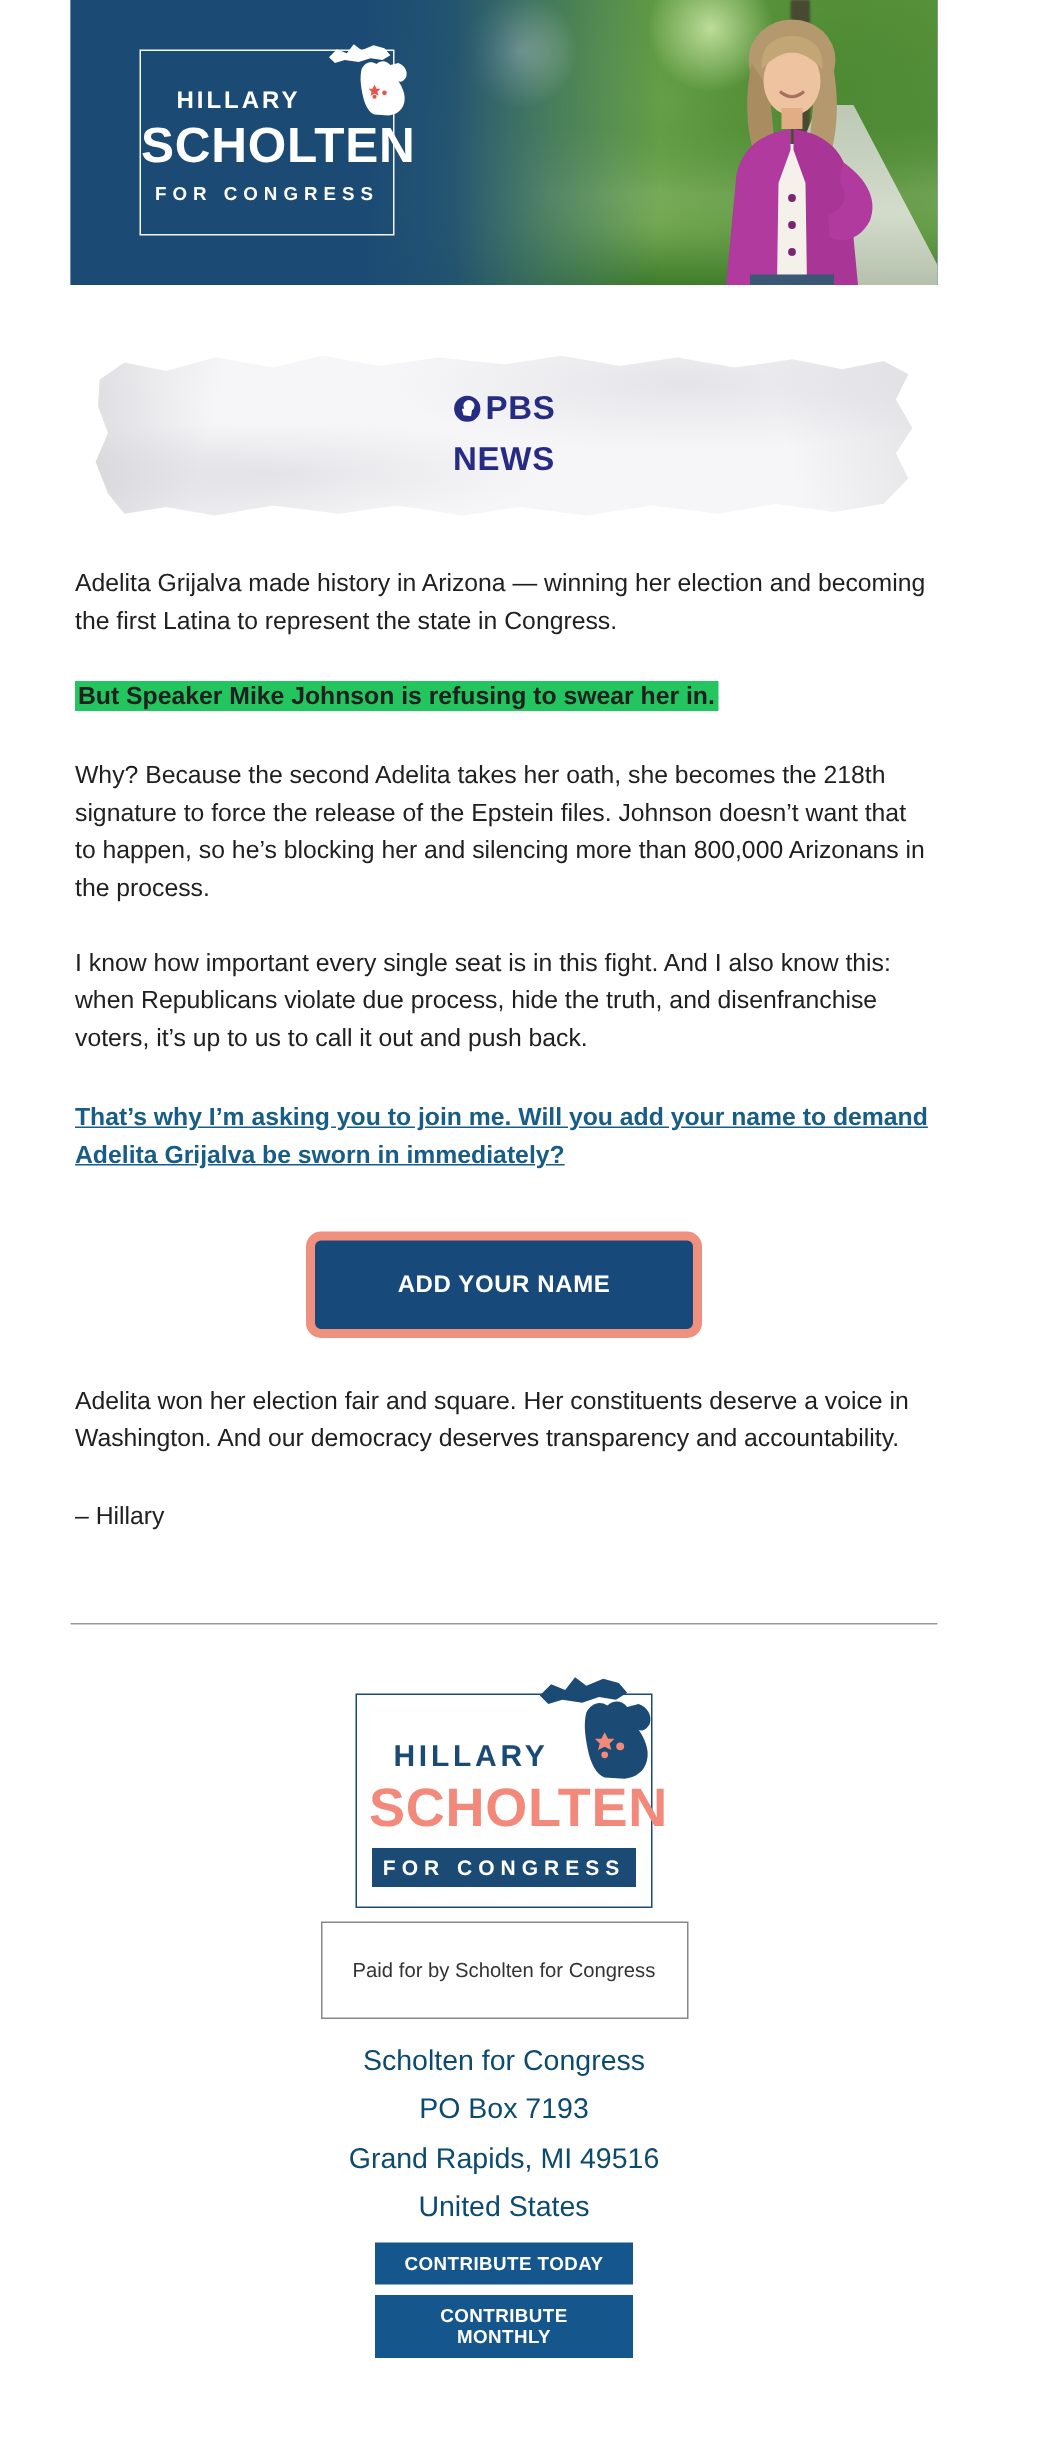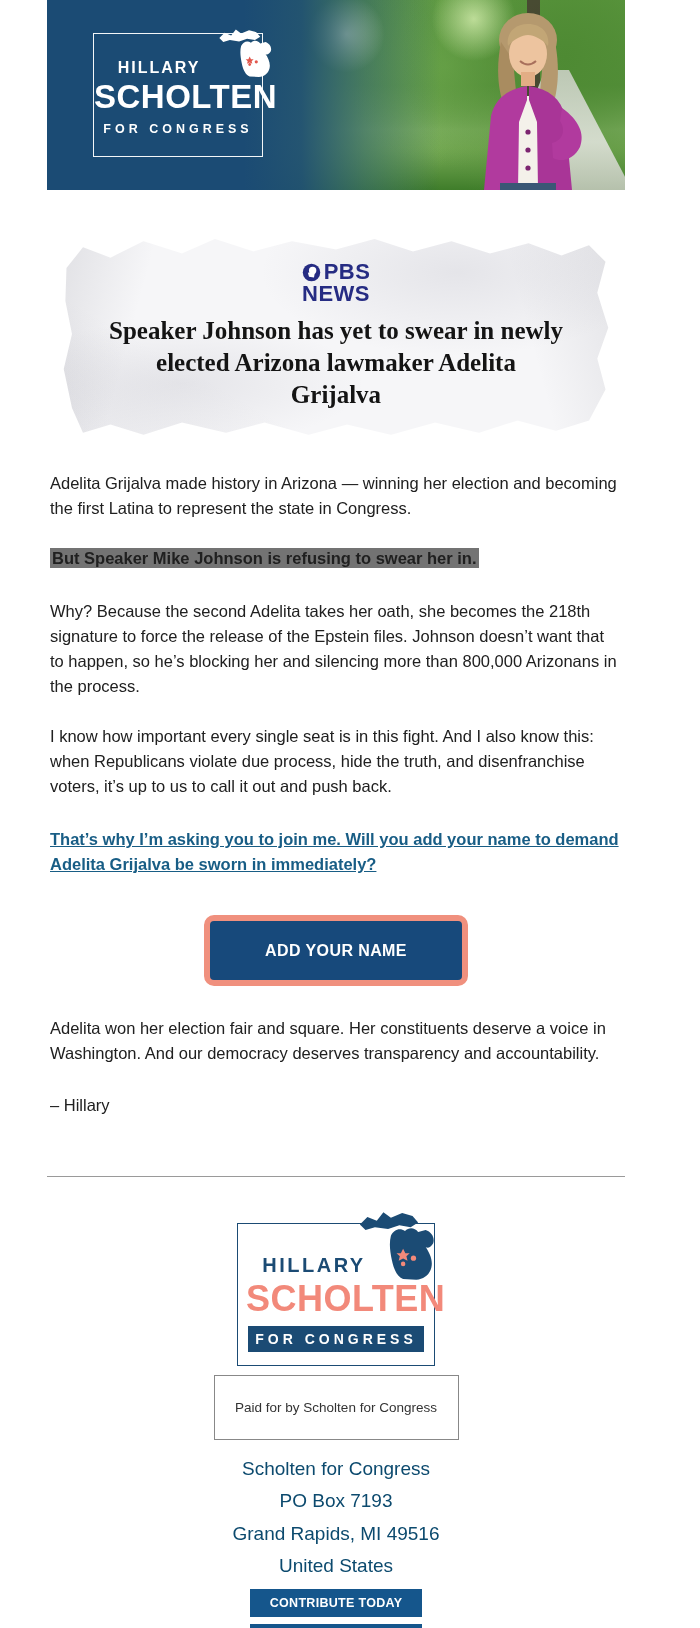--- a/index.html
+++ b/index.html
@@ -41,28 +41,28 @@
     background:
       radial-gradient(ellipse at 72% 18%, rgba(150,150,165,.18), rgba(255,255,255,0) 35%),
       radial-gradient(ellipse at 22% 72%, rgba(140,140,155,.16), rgba(255,255,255,0) 30%),
       linear-gradient(105deg, rgba(90,90,105,.14) 0%, rgba(255,255,255,0) 16%),
       linear-gradient(255deg, rgba(90,90,105,.12) 0%, rgba(255,255,255,0) 18%),
       linear-gradient(30deg, rgba(120,120,135,.1) 0%, rgba(255,255,255,0) 28%),
       #f6f6f8;
     padding:26px 30px 30px; text-align:center; }
   .pbs { display:flex; flex-direction:column; align-items:center; line-height:1; color:#262c83; }
   .pbs-row { display:flex; align-items:center; gap:3px; font-weight:bold; font-size:22px; letter-spacing:.5px; }
-  .pbs-news { font-weight:bold; font-size:22px; letter-spacing:.5px; margin-top:0; }
+  .pbs-news { font-weight:bold; font-size:22px; letter-spacing:.5px; margin-top:12px; }
   .headline { margin-top:10px; font-family:"Liberation Serif", serif; font-weight:bold;
     font-size:25px; line-height:1.28; color:#141414; padding:0 18px; }
 
   
   .content { padding:30px 3px 0; font-size:16.5px; line-height:25px; color:#202020; }
   .content p { margin-bottom:25px; }
-  .hl-mark { background:#737373; font-weight:bold; padding:1px 2px; }
+  .hl-mark { background:#22c55e; font-weight:bold; padding:1px 2px; }
   .cta-link { color:#185d85; font-weight:bold; text-decoration:underline; }
   .btn-wrap { text-align:center; margin:38px 0 30px; }
   .cta-btn { display:inline-block; width:264px; background:#17497b; border:6px solid #f0907e;
     border-radius:10px; color:#fff; font-weight:bold; font-size:16px; letter-spacing:.4px;
     padding:17px 0; text-decoration:none; }
   .signoff { margin-top:2px; }
   .divider { border:none; border-top:1px solid #9a9a9a; margin:58px 0 0; }
 
   
   .footer { text-align:center; padding-top:46px; }
@@ -129,21 +129,20 @@
           <div class="pbs-row">
             <svg width="19" height="19" viewBox="0 0 20 20">
               <circle cx="10" cy="10" r="9.2" fill="#262c83"></circle>
               <circle cx="11.2" cy="7.8" r="3.9" fill="#ffffff"></circle>
               <path d="M6.2,10.2 L13.8,8.6 L12.6,15.2 L7.4,14.6 Z" fill="#ffffff"></path>
             </svg>
             <span>PBS</span>
           </div>
           <div class="pbs-news">NEWS</div>
         </div>
-        <div class="headline">Speaker Johnson has yet to swear in newly elected Arizona lawmaker Adelita Grijalva</div>
       </div>
     </div>
 
     <div class="content">
       <p>Adelita Grijalva made history in Arizona — winning her election and becoming the first Latina to represent the state in Congress.</p>
       <p style="margin-bottom:28px;"><span class="hl-mark">But Speaker Mike Johnson is refusing to swear her in.</span></p>
       <p>Why? Because the second Adelita takes her oath, she becomes the 218th signature to force the release of the Epstein files. Johnson doesn’t want that to happen, so he’s blocking her and silencing more than 800,000 Arizonans in the process.</p>
       <p style="margin-bottom:28px;">I know how important every single seat is in this fight. And I also know this: when Republicans violate due process, hide the truth, and disenfranchise voters, it’s up to us to call it out and push back.</p>
       <p style="margin-bottom:13px;"><a href="#" class="cta-link">That’s why I’m asking you to join me. Will you add your name to demand Adelita Grijalva be sworn in immediately?</a></p>
       <div class="btn-wrap">

